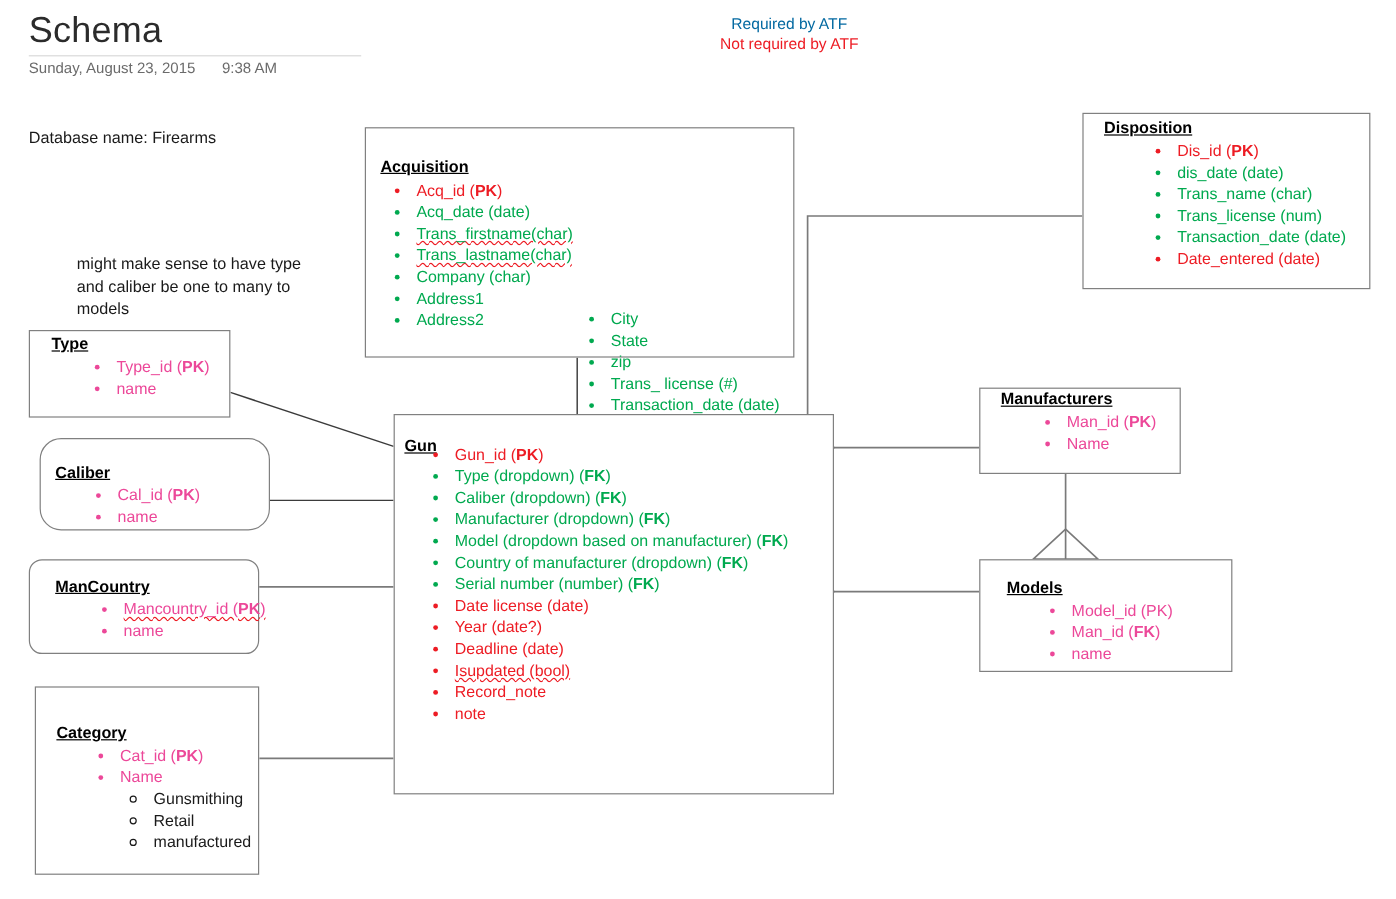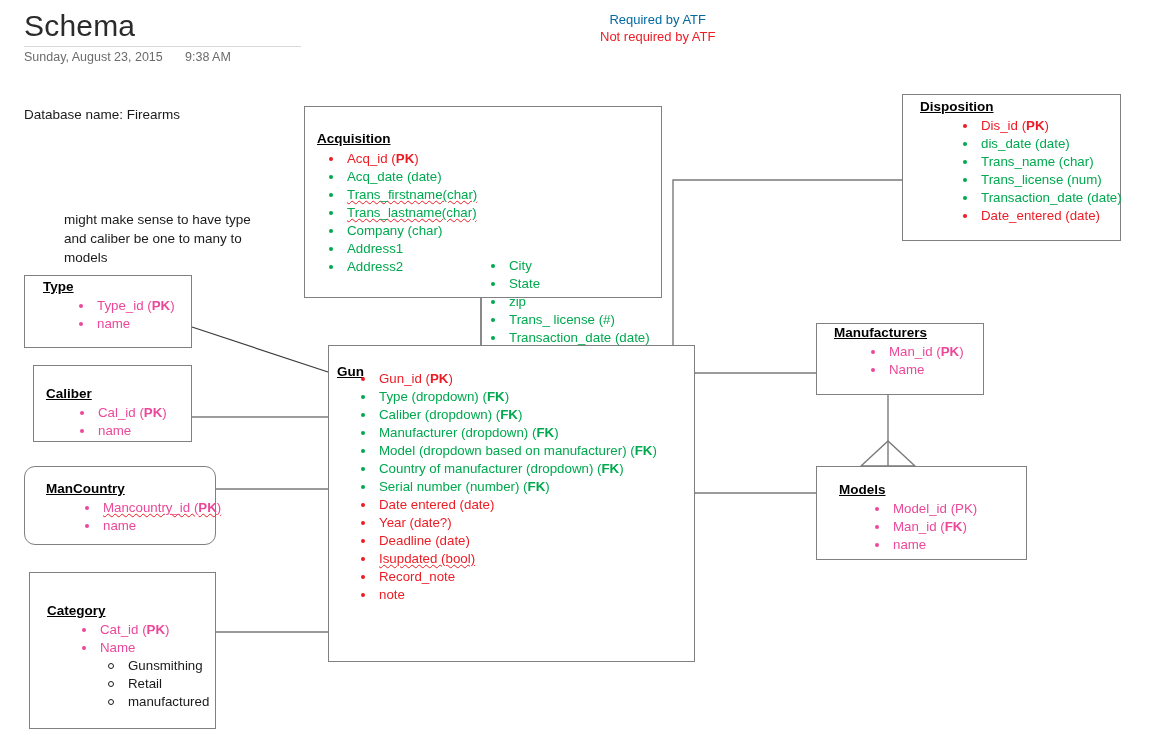--- a/index.html
+++ b/index.html
@@ -143,33 +143,33 @@
     text-decoration-color: #ED1C24;
     text-decoration-thickness: 1px;
   }
 
   
   #entity-acquisition { left: 304px; top: 106px; width: 358px; height: 192px; }
   #acq-title { position: absolute; left: 12px; top: 24px; }
   #acq-col-1 { position: absolute; left: 14px; top: 43px; }
   #acq-col-2 { position: absolute; left: 176px; top: 150px; }
 
-  #entity-disposition { left: 902px; top: 94px; width: 219px; height: 147px; }
+  #entity-disposition { left: 902px; top: 94px; width: 240px; height: 147px; }
   #dis-title { position: absolute; left: 17px; top: 4px; }
   #dis-list { position: absolute; left: 50px; top: 22px; }
 
   #entity-gun { left: 328px; top: 345px; width: 367px; height: 317px; }
   #gun-title { position: absolute; left: 8px; top: 18px; }
   #gun-list { position: absolute; left: 22px; top: 24px; }
 
   #entity-type { left: 24px; top: 275px; width: 168px; height: 73px; }
   #type-title { position: absolute; left: 18px; top: 3px; }
   #type-list { position: absolute; left: 44px; top: 21px; }
 
-  #entity-caliber { left: 33px; top: 365px; width: 159px; height: 77px; }
+  #entity-caliber { left: 33px; top: 365px; width: 192px; height: 77px; border-radius: 18px; }
   #cal-title { position: absolute; left: 12px; top: 20px; }
   #cal-list { position: absolute; left: 36px; top: 38px; }
 
   #entity-mancountry { left: 24px; top: 466px; width: 192px; height: 79px; border-radius: 11px; }
   #mc-title { position: absolute; left: 21px; top: 14px; }
   #mc-list { position: absolute; left: 50px; top: 32px; }
 
   #entity-category { left: 29px; top: 572px; width: 187px; height: 157px; }
   #cat-title { position: absolute; left: 17px; top: 30px; }
   #cat-list { position: absolute; left: 42px; top: 48px; }
@@ -279,21 +279,21 @@
   <div class="entity" id="entity-gun">
     <div class="entity-title" id="gun-title">Gun</div>
     <ul class="attr-list" id="gun-list">
       <li class="attr c-red"><span>Gun_id (<b>PK</b>)</span></li>
       <li class="attr c-green"><span>Type (dropdown) (<b>FK</b>)</span></li>
       <li class="attr c-green"><span>Caliber (dropdown) (<b>FK</b>)</span></li>
       <li class="attr c-green"><span>Manufacturer (dropdown) (<b>FK</b>)</span></li>
       <li class="attr c-green"><span>Model (dropdown based on manufacturer) (<b>FK</b>)</span></li>
       <li class="attr c-green"><span>Country of manufacturer (dropdown) (<b>FK</b>)</span></li>
       <li class="attr c-green"><span>Serial number (number) (<b>FK</b>)</span></li>
-      <li class="attr c-red"><span>Date entered (date)</span></li>
+      <li class="attr c-red"><span>Date license (date)</span></li>
       <li class="attr c-red"><span>Year (date?)</span></li>
       <li class="attr c-red"><span>Deadline (date)</span></li>
       <li class="attr c-red"><span class="sp">Isupdated (bool)</span></li>
       <li class="attr c-red"><span>Record_note</span></li>
       <li class="attr c-red"><span>note</span></li>
     </ul>
   </div>
 
   <div class="entity" id="entity-type">
     <div class="entity-title" id="type-title">Type</div>

